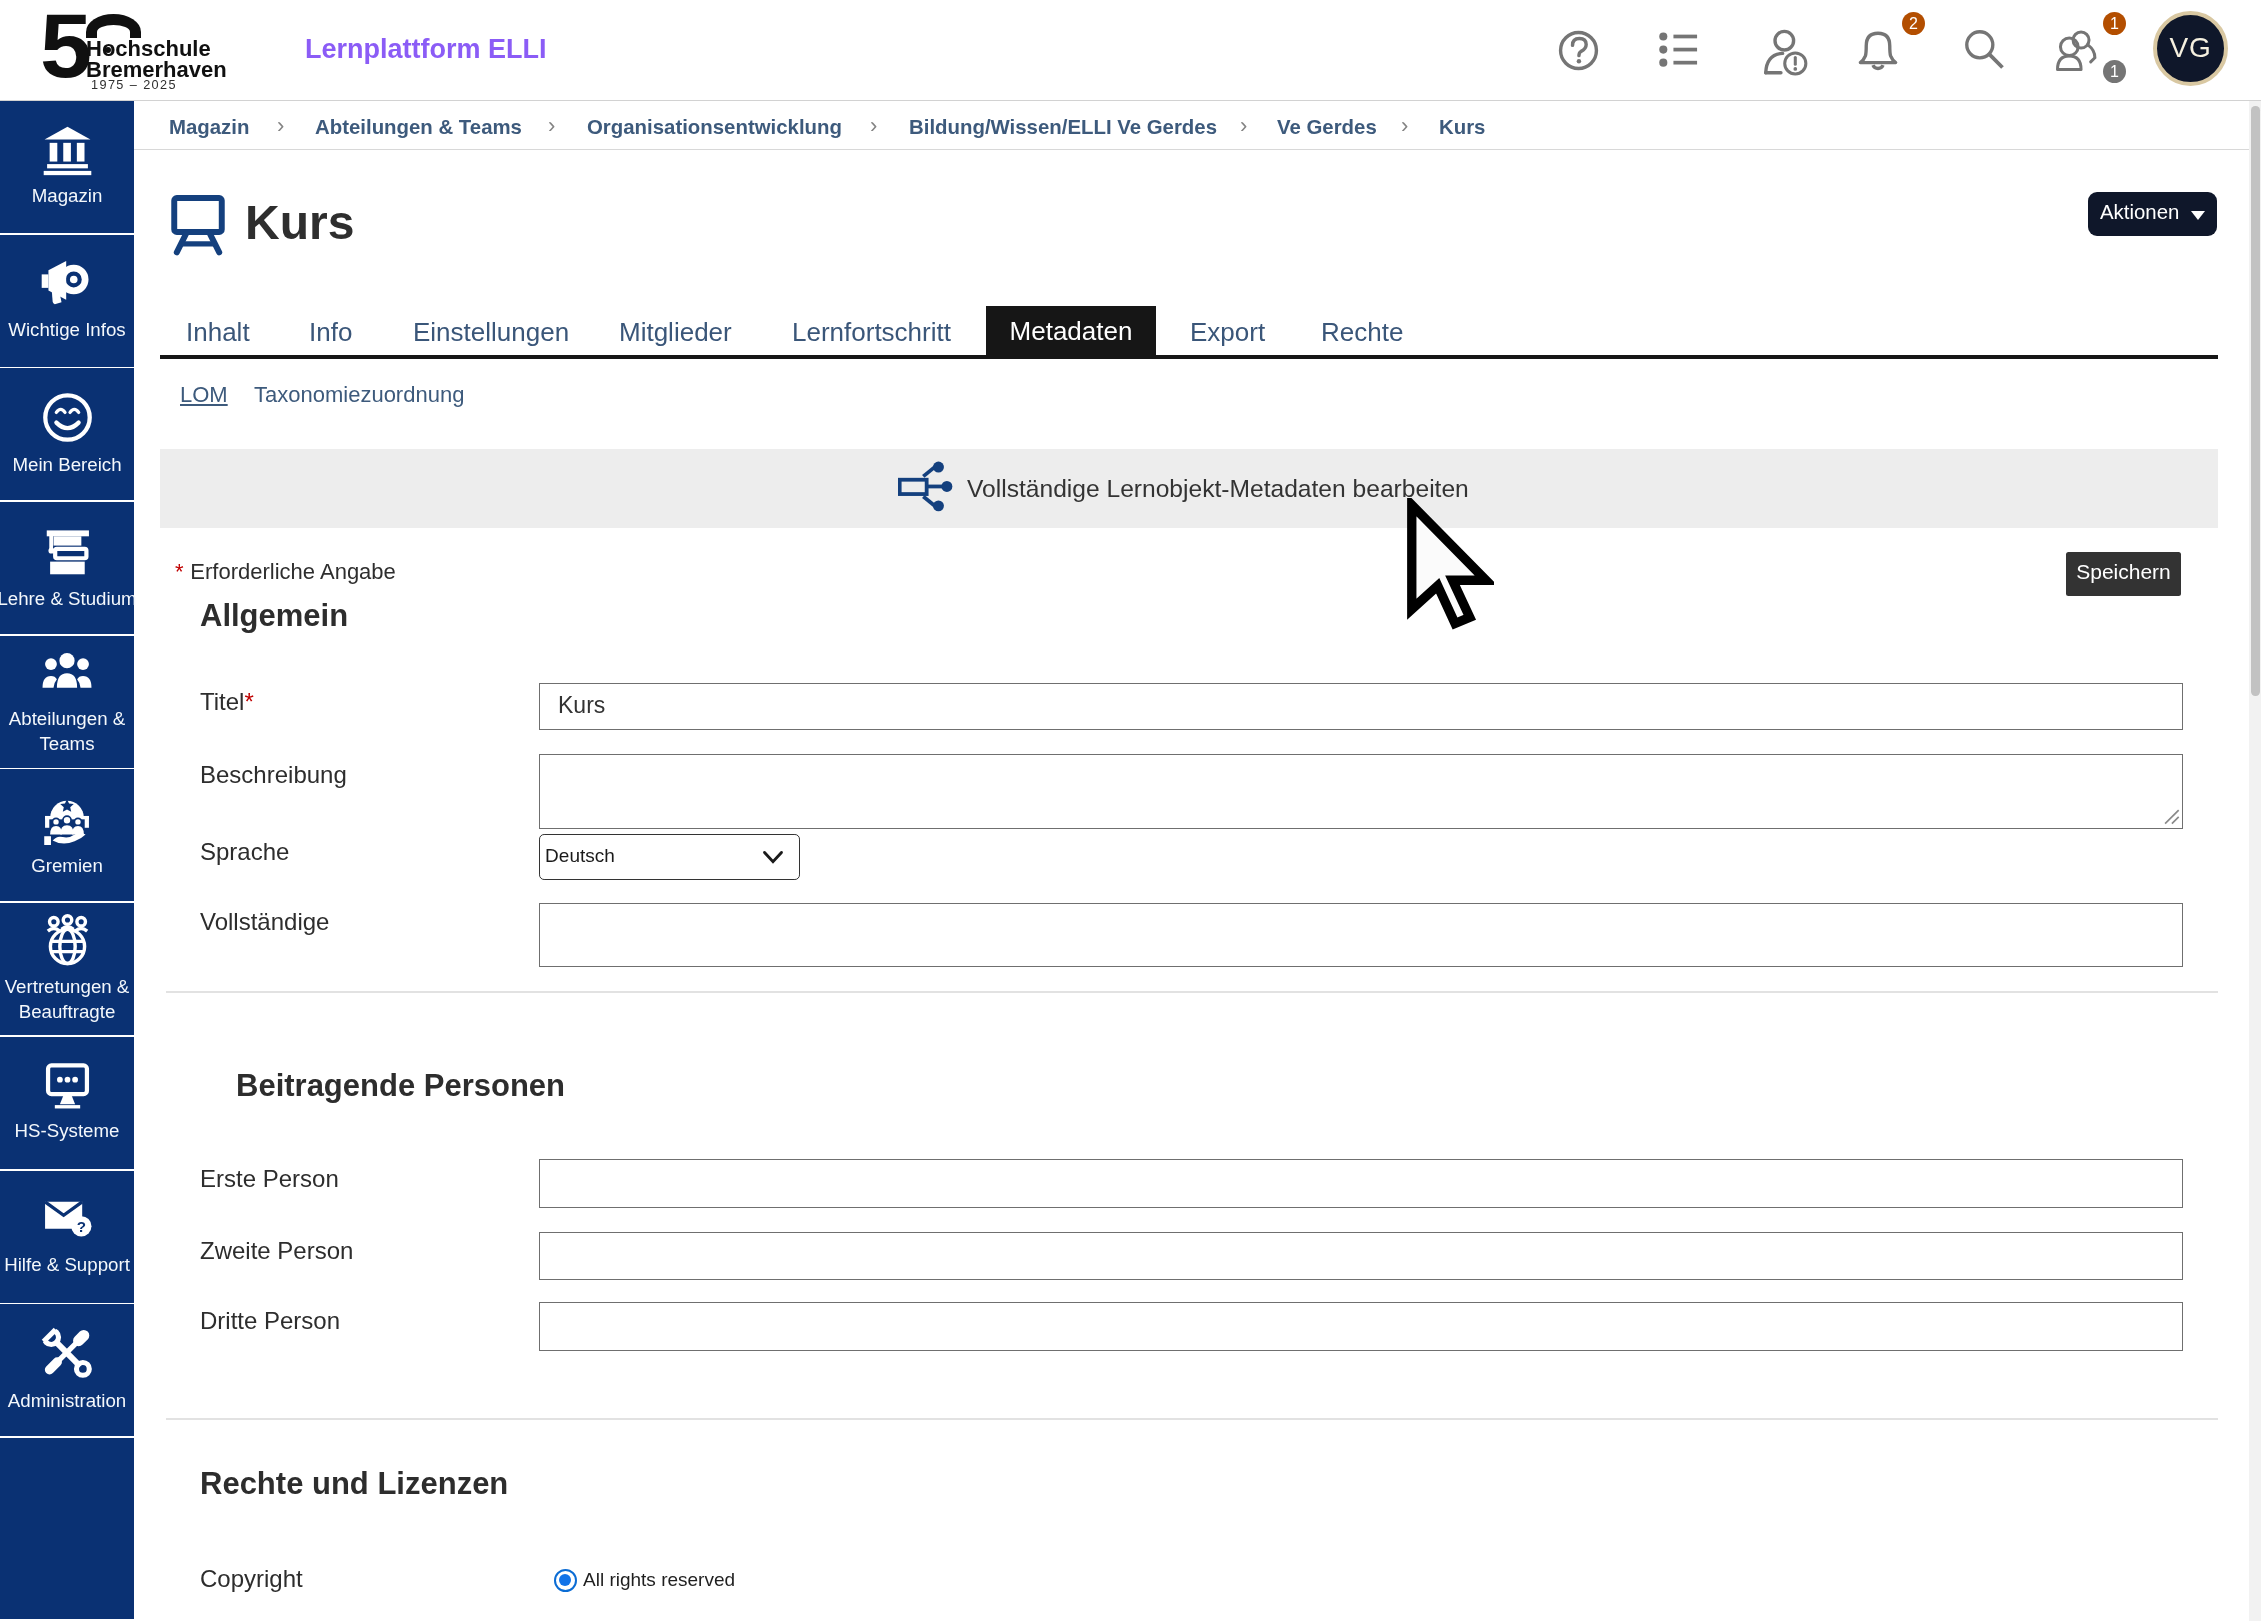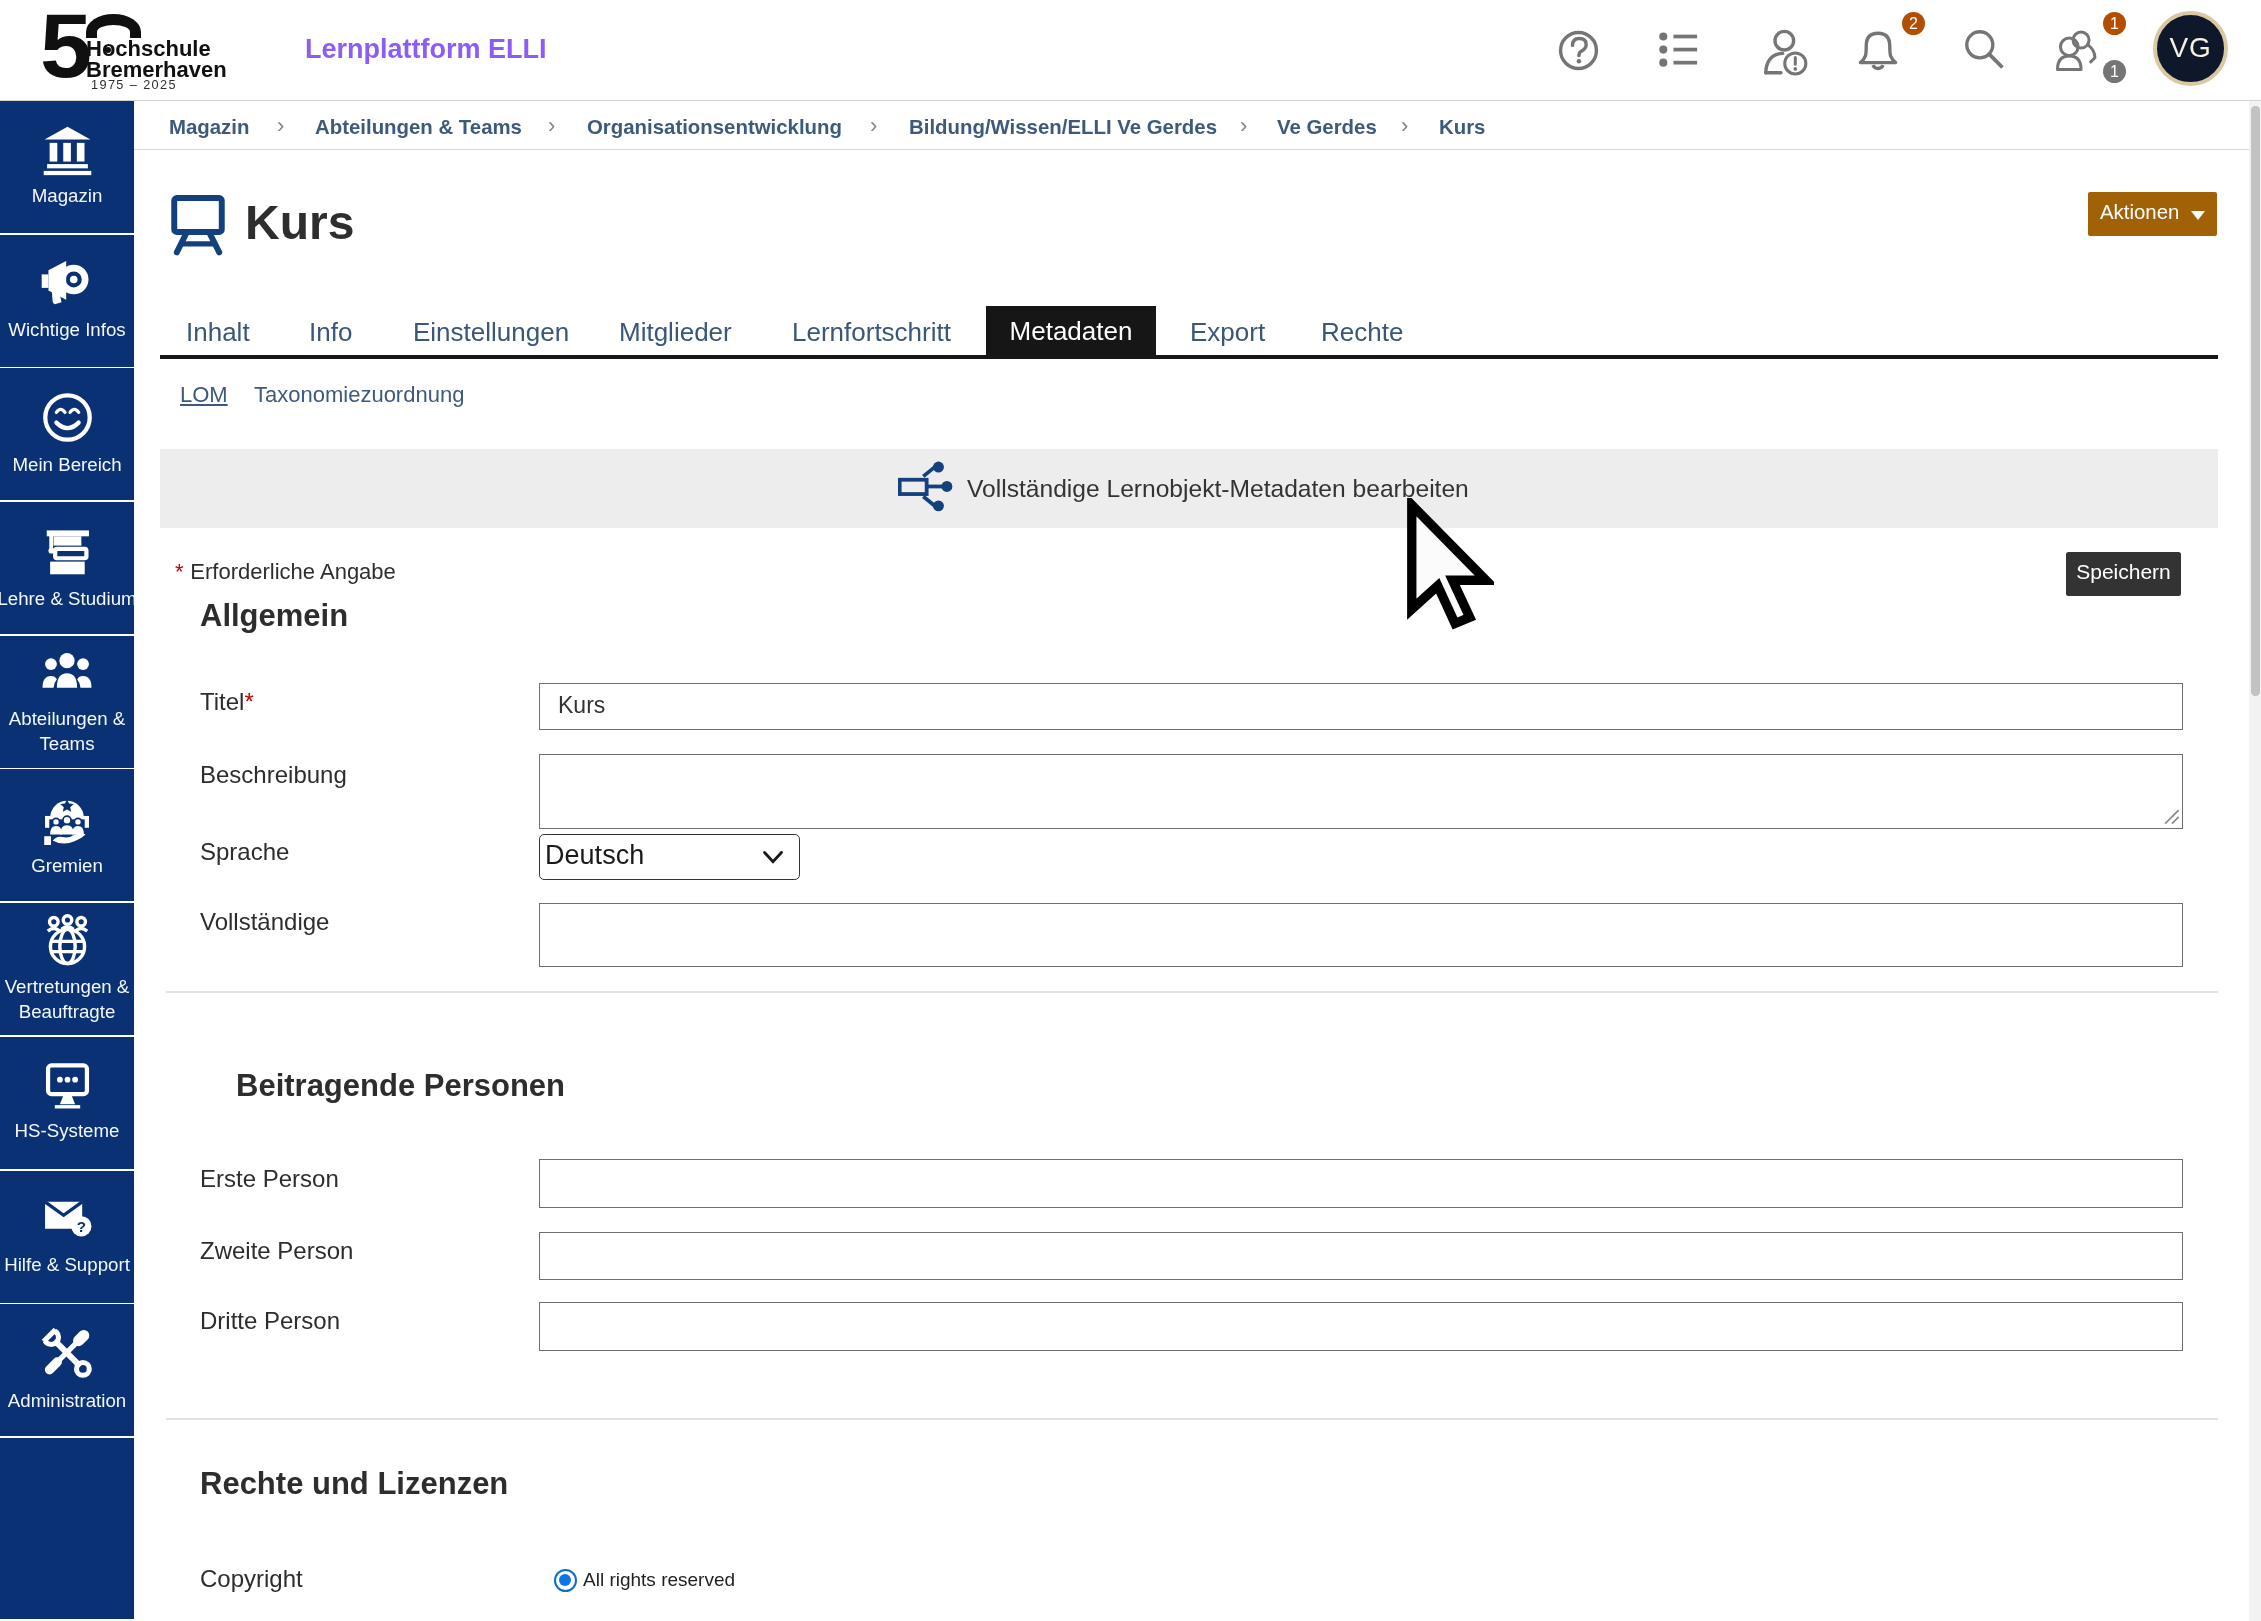--- a/index.html
+++ b/index.html
@@ -29,21 +29,21 @@
   .stile .lbl { font-size:18.7px; line-height:24.6px; margin-top:8.5px; white-space:nowrap; }
   #sfiller { width:134px; height:181px; background:#0a3173; }
 
   
   #crumbbar { position:absolute; left:134px; top:101px; width:2115px; height:49px; background:#fff; border-bottom:1.7px solid #d8d8d8; }
   .crumb { position:absolute; top:15.3px; font-size:20.4px; font-weight:bold; color:#3d5a7c; white-space:nowrap; }
   .csep { position:absolute; top:12px; font-size:22px; color:#848484; font-weight:normal; }
 
   
   #h1kurs { position:absolute; left:245px; top:195px; font-size:48px; font-weight:bold; color:#2e2e2e; }
-  #aktionen { position:absolute; left:2088px; top:192px; width:129px; height:44px; background:#a16207; color:#fff; border-radius:2px; font-size:24.6px; }
+  #aktionen { position:absolute; left:2088px; top:192px; width:129px; height:44px; background:#0f172a; color:#fff; border-radius:9px; font-size:24.6px; }
   #aktionen span { position:absolute; left:12px; top:8.5px; font-size:20.4px; }
   #aktionen .caret { position:absolute; right:12px; top:18.7px; width:0; height:0; border-left:7.6px solid transparent; border-right:7.6px solid transparent; border-top:9.3px solid #fff; }
 
   
   .tab { position:absolute; top:317px; font-size:26px; color:#3a5679; white-space:nowrap; }
   #tabline { position:absolute; left:160px; top:355px; width:2058px; height:4.2px; background:#161616; }
   #tabactive { position:absolute; left:986px; top:306px; width:170px; height:53px; background:#161616; color:#fff; font-size:26px; text-align:center; line-height:51px; }
 
   
   .stab { position:absolute; top:382px; font-size:22px; color:#3d5a7c; }
@@ -59,21 +59,21 @@
 
   .sechead { position:absolute; left:200px; font-size:31px; font-weight:bold; color:#2d2d2d; }
 
   .flabel { position:absolute; left:200px; font-size:24px; color:#2d2d2d; }
   .finput { position:absolute; left:539px; width:1644px; border:1.7px solid #6f6f6f; background:#fff; }
   .star { color:#c00000; }
 
   #inp-titel { top:683px; height:47px; font-size:23px; color:#333; line-height:43px; padding-left:18px; }
   #inp-beschr { top:754px; height:75px; }
   #inp-schlag { top:903px; height:64px; }
-  #sel-sprache { position:absolute; left:539px; top:834px; width:261px; height:46px; border:1.7px solid #333; border-radius:5.1px; background:#fff; font-size:27px; color:#1a1a1a; line-height:41px; padding-left:5.1px; }
+  #sel-sprache { position:absolute; left:539px; top:834px; width:261px; height:46px; border:1.7px solid #333; border-radius:5.1px; background:#fff; font-size:19px; color:#1a1a1a; line-height:41px; padding-left:5.1px; }
   #sel-sprache svg { position:absolute; right:15.3px; top:14.4px; }
   #resize { position:absolute; left:2160px; top:805px; }
 
   .divider { position:absolute; left:166px; width:2052px; height:1.7px; background:#e2e2e2; }
 
   #inp-p1 { top:1159px; height:49px; }
   #inp-p2 { top:1232px; height:48px; }
   #inp-p3 { top:1302px; height:49px; }
 
   #radio { position:absolute; left:554px; top:1569px; width:23px; height:23px; border-radius:50%; border:2.5px solid #0b6cd4; background:#fff; }

